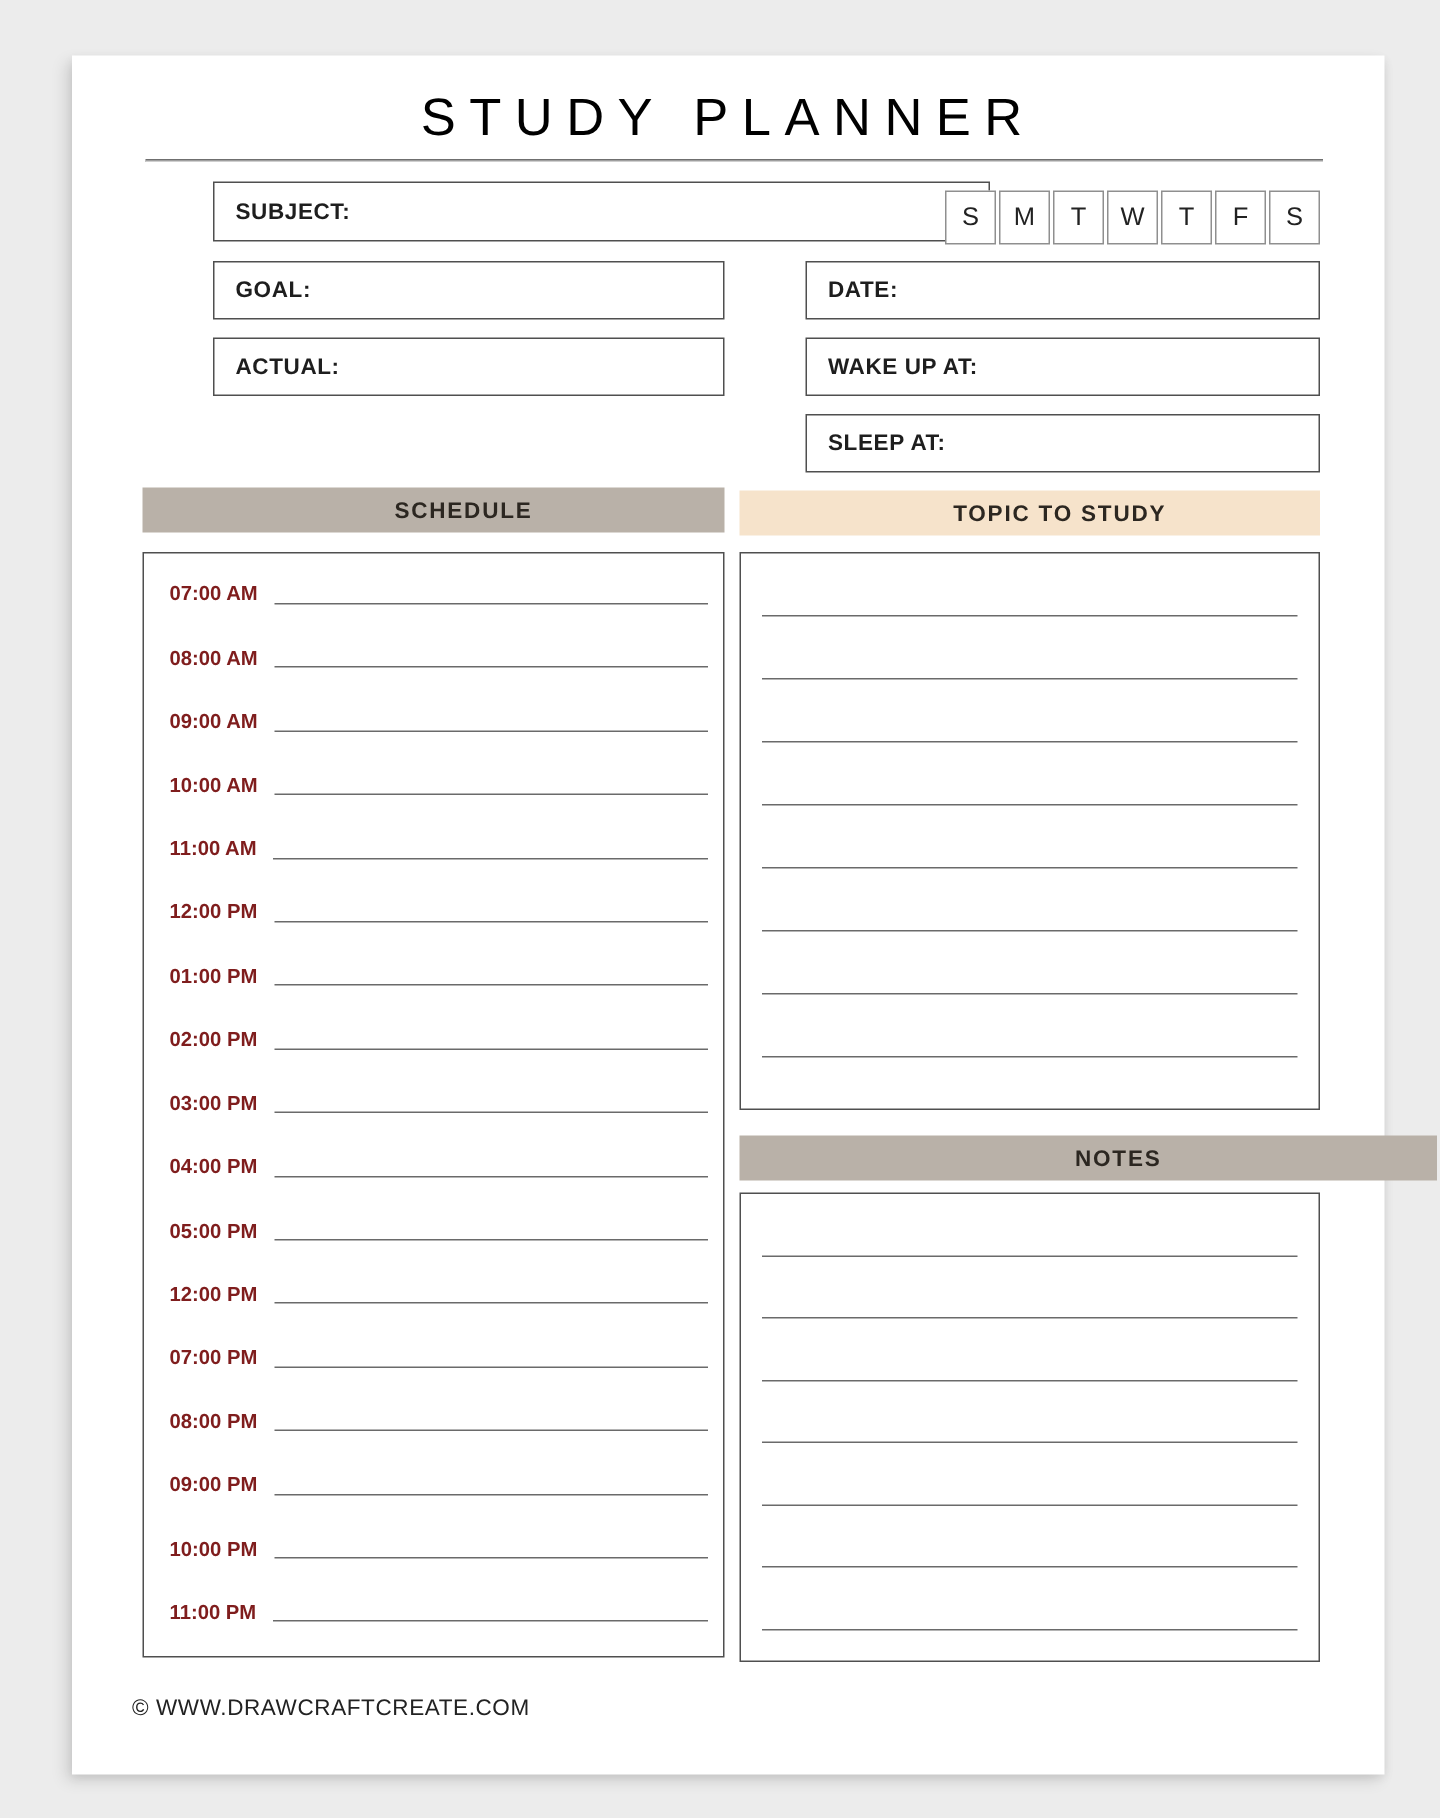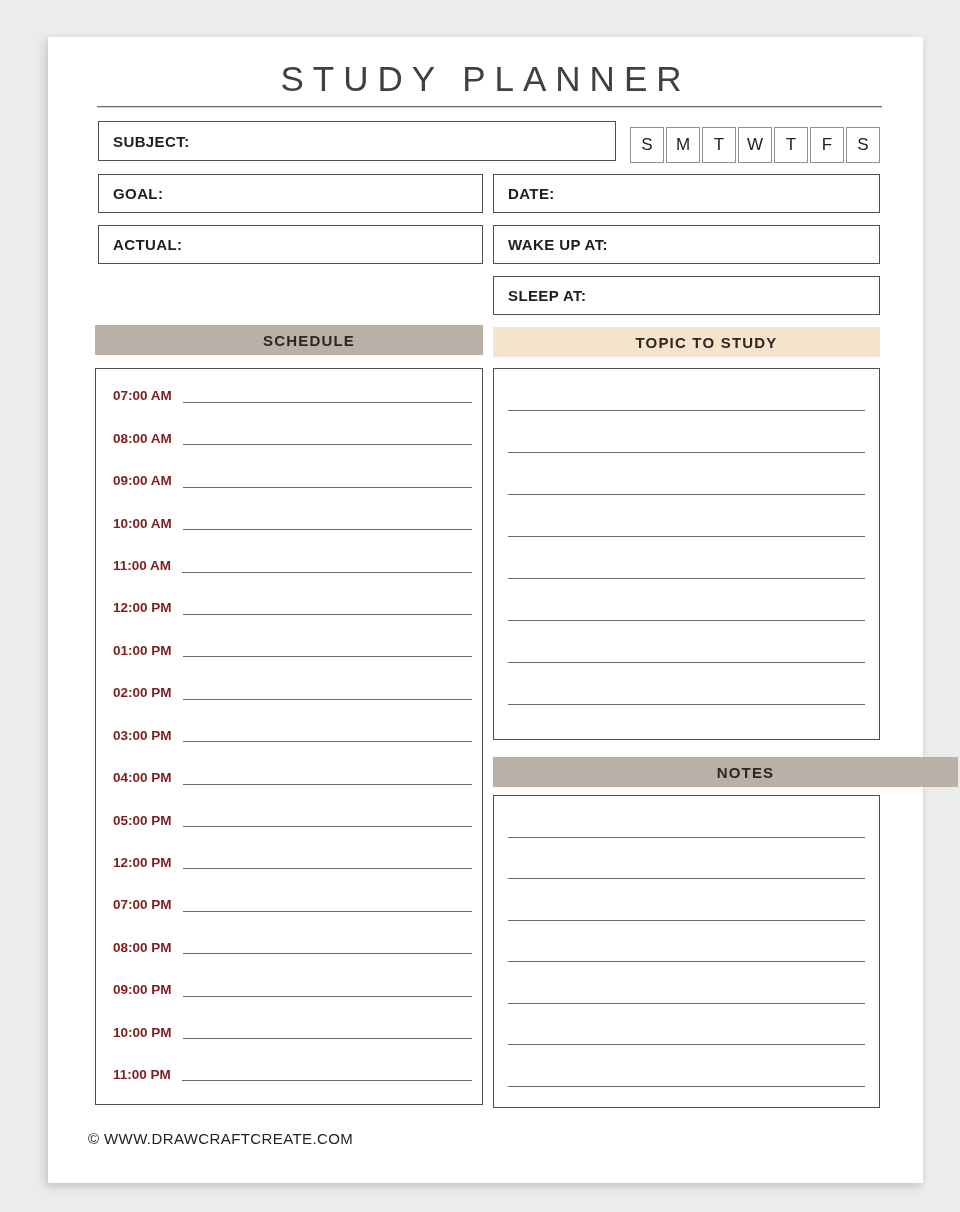--- a/index.html
+++ b/index.html
@@ -17,36 +17,37 @@
     background: #ffffff;
     box-shadow: -4px 4px 10px rgba(0,0,0,0.12), 0 2px 6px rgba(0,0,0,0.08);
   }
   .page-title {
     position: absolute;
     top: 22px; left: 0; width: 100%;
     text-align: center;
     font-size: 35px;
     font-weight: 500;
     letter-spacing: 9px;
-    color: #404040;
+    color: #000000;
     white-space: nowrap;
   }
   .title-rule {
     position: absolute;
     left: 49px; top: 69px;
     width: 785px; height: 2px;
     background: #6f6f6f;
     border-bottom: 1px solid #cfcfcf;
   }
   .field-box {
     background: #fff;
     border: 1.5px solid #4f4f4f;
     display: flex;
     align-items: center;
     padding-left: 14px;
+    margin-left: 44px;
   }
   .field-label {
     font-size: 15px;
     font-weight: 700;
     letter-spacing: 0.4px;
     color: #1e1e1e;
   }
   .subject-box {
     position: absolute;
     left: 50px; top: 84px;

